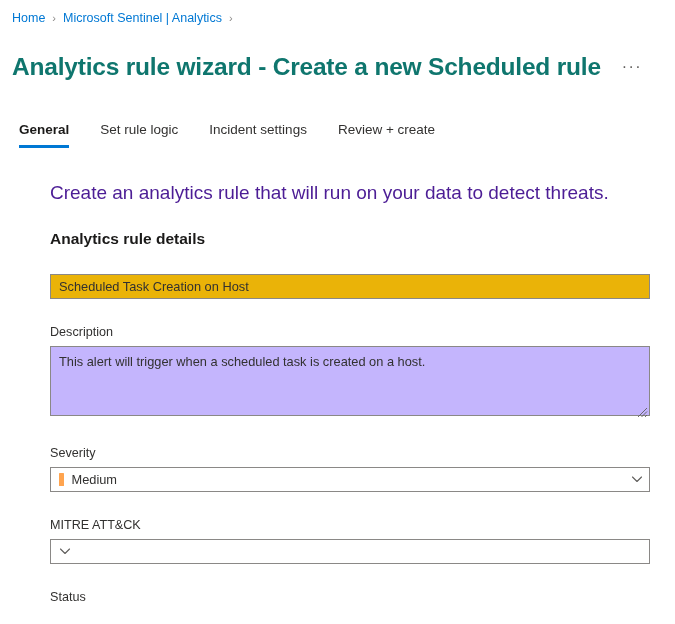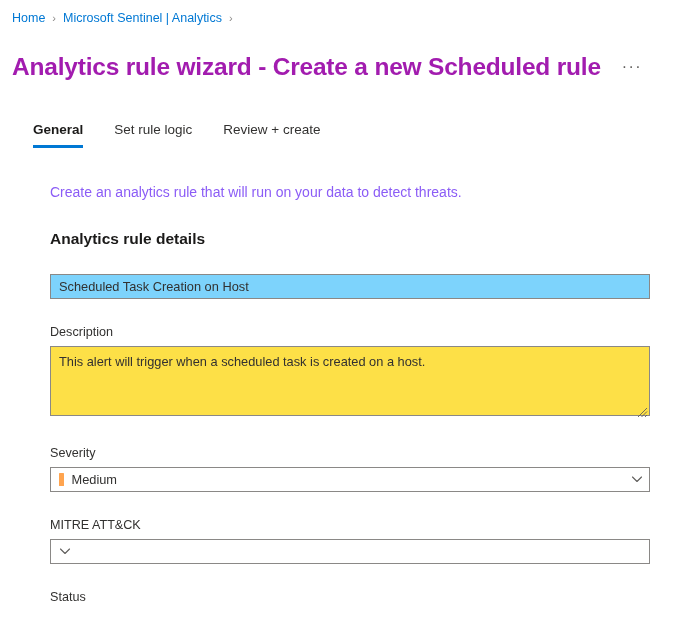--- a/index.html
+++ b/index.html
@@ -40,21 +40,21 @@
   
   .title-row {
     display: flex;
     align-items: center;
     padding: 9px 0 0 12px;
   }
   .page-title {
     font-size: 24.5px;
     font-weight: 600;
     letter-spacing: -0.2px;
-    color: #a21caf;
+    color: #0f766e;
     line-height: 32px;
     white-space: nowrap;
   }
   .ellipsis-btn {
     margin-left: 18px;
     width: 26px;
     height: 26px;
     display: flex;
     align-items: center;
     justify-content: center;
@@ -68,21 +68,21 @@
     padding: 0;
     font-family: inherit;
     line-height: 1;
   }
 
   
   .tabs {
     display: flex;
     align-items: flex-start;
     margin-top: 21px;
-    padding-left: 33px;
+    padding-left: 19px;
     height: 38px;
   }
   .tab {
     position: relative;
     font-size: 13.5px;
     color: #323130;
     padding: 0 0 9px 0;
     margin-right: 31px;
     cursor: pointer;
     white-space: nowrap;
@@ -105,22 +105,22 @@
     background: #0078d4;
   }
 
   
   .content {
     padding-left: 50px;
     padding-right: 25px;
     margin-top: 24px;
   }
   .intro-text {
-    font-size: 14px;
-    color: #8b5cf6;
+    font-size: 19px;
+    color: #4c1d95;
     line-height: 19px;
   }
   .section-heading {
     font-size: 15.5px;
     font-weight: 600;
     color: #1b1a19;
     margin-top: 26px;
     line-height: 21px;
   }
 
@@ -135,39 +135,39 @@
   .req-star {
     color: #a4262c;
     margin-left: 1px;
   }
 
   .text-input {
     box-sizing: border-box;
     width: 600px;
     height: 25px;
     border: 1px solid #8a8886;
-    background: #7dd3fc;
+    background: #eab308;
     font-family: inherit;
     font-size: 12.8px;
     color: #323130;
     padding: 0 8px;
     outline: none;
     border-radius: 0;
   }
 
   .textarea-wrap {
     position: relative;
     width: 600px;
   }
   .text-area {
     box-sizing: border-box;
     width: 600px;
     height: 70px;
     border: 1px solid #8a8886;
-    background: #fde047;
+    background: #c4b5fd;
     font-family: inherit;
     font-size: 12.8px;
     color: #323130;
     padding: 6px 8px;
     outline: none;
     resize: none;
     line-height: 17px;
     border-radius: 0;
     overflow: hidden;
   }
@@ -228,20 +228,21 @@
 </nav>
 
 <div class="title-row">
   <h1 class="page-title">Analytics rule wizard - Create a new Scheduled rule</h1>
   <button class="ellipsis-btn">···</button>
 </div>
 
 <div class="tabs">
   <button class="tab active">General</button>
   <button class="tab">Set rule logic</button>
+  <button class="tab">Incident settings</button>
   <button class="tab">Review + create</button>
 </div>
 
 <div class="content">
 
   <div class="intro-text">Create an analytics rule that will run on your data to detect threats.</div>
 
   <div class="section-heading">Analytics rule details</div>
 
   <div class="field">

